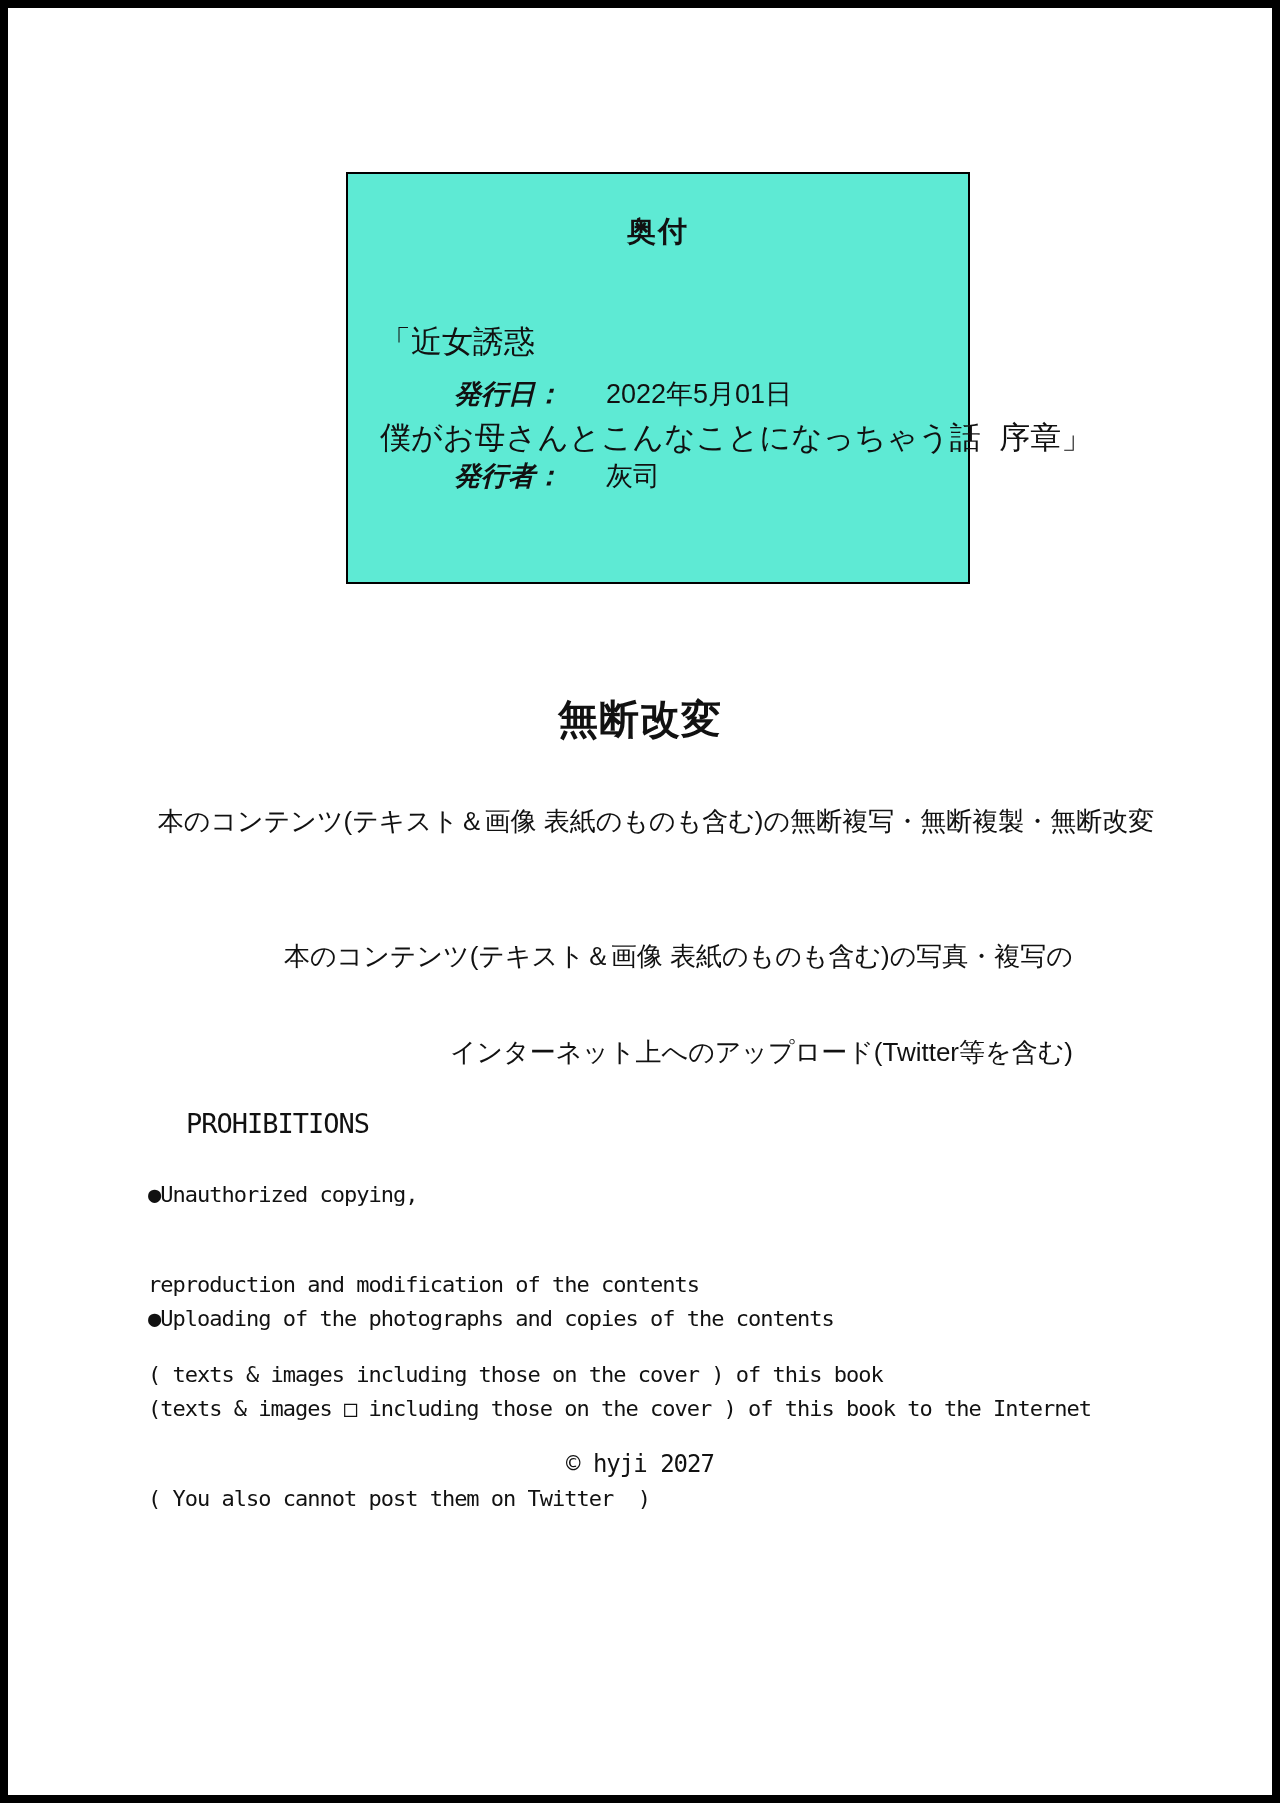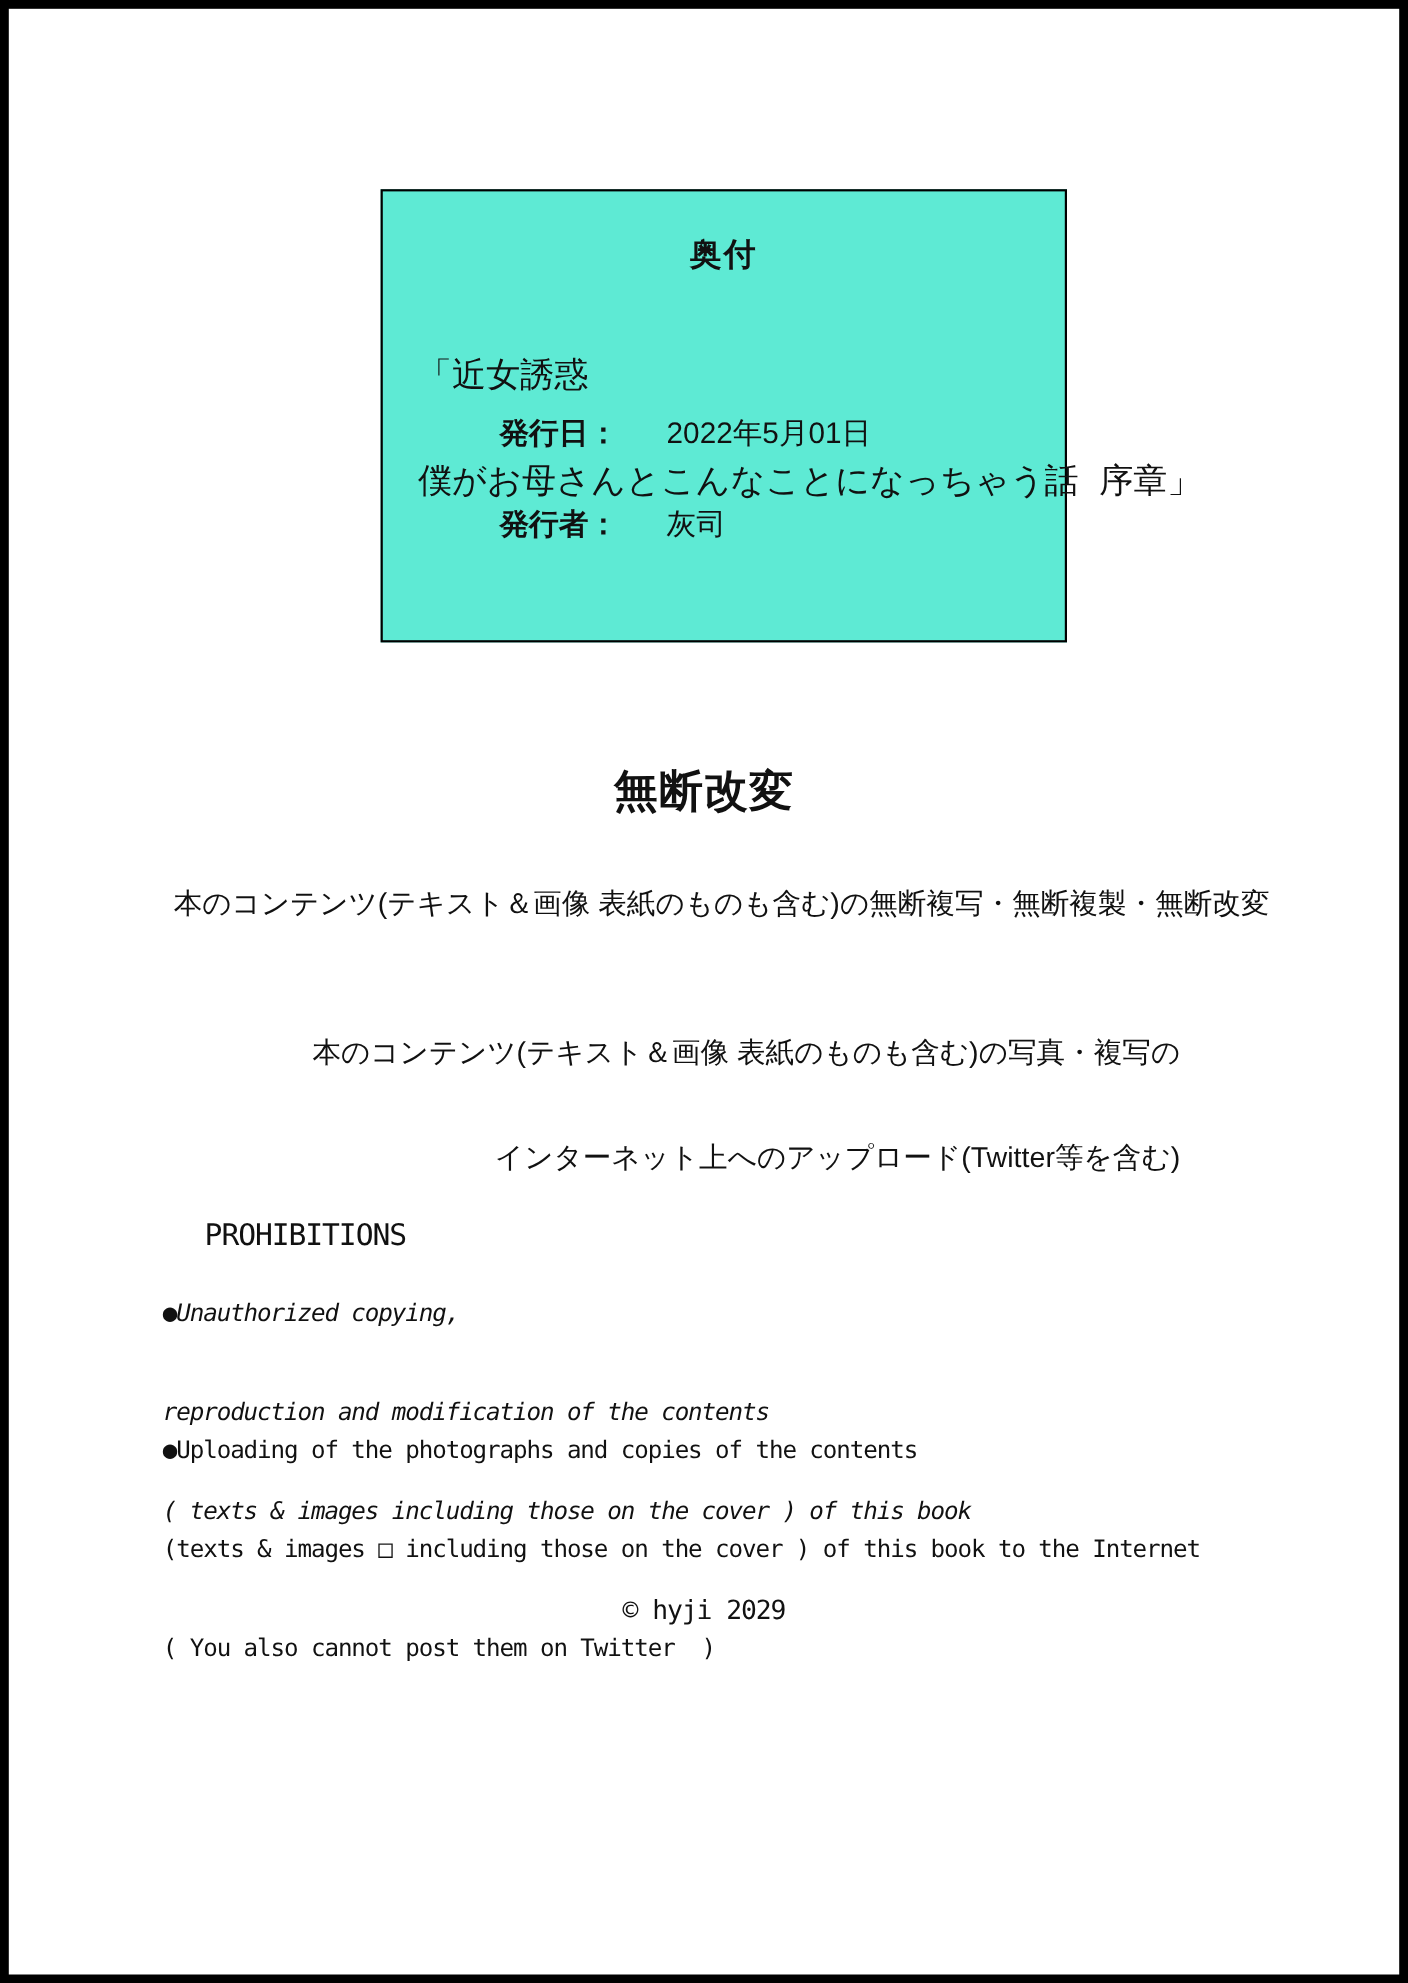--- a/index.html
+++ b/index.html
@@ -53,20 +53,21 @@
   .field-row {
     position: absolute;
     left: 106px;
     display: flex;
     font-size: 27px;
     white-space: pre;
   }
   .field-row .f-label {
     width: 152px;
     font-weight: 600;
+    font-style: italic;
   }
   .field-row.r0 { top: 202px; }
   .field-row.r1 { top: 284px; justify-content: space-between; }
   .field-row.r2 { top: 334px; }
 
   
   .kinshi-heading {
     position: absolute;
     left: 0;
     top: 684px;
@@ -109,21 +110,21 @@
     white-space: pre;
     margin-top: 38px;
   }
   .en-item {
     position: absolute;
     left: 140px;
     font-size: 22px;
     line-height: 30px;
     white-space: pre;
   }
-  .en-item.i1 { top: 1112px; font-style: italic; }
+  .en-item.i1 { top: 1112px; }
   .en-item.i2 { top: 1236px; }
 
   
   .copyright {
     position: absolute;
     left: 0;
     top: 1442px;
     width: 100%;
     text-align: center;
     font-size: 24px;
@@ -171,15 +172,15 @@
     <div>reproduction and modification of the contents</div>
     <div>( texts &amp; images including those on the cover ) of this book</div>
   </div>
 
   <div class="en-item i2 mono">
     <div>●Uploading of the photographs and copies of the contents</div>
     <div>(texts &amp; images □ including those on the cover ) of this book to the Internet</div>
     <div>( You also cannot post them on Twitter  )</div>
   </div>
 
-  <div class="copyright mono">© hyji 2029</div>
+  <div class="copyright mono">© hyji 2027</div>
 
 </div>
 
 </body></html>

